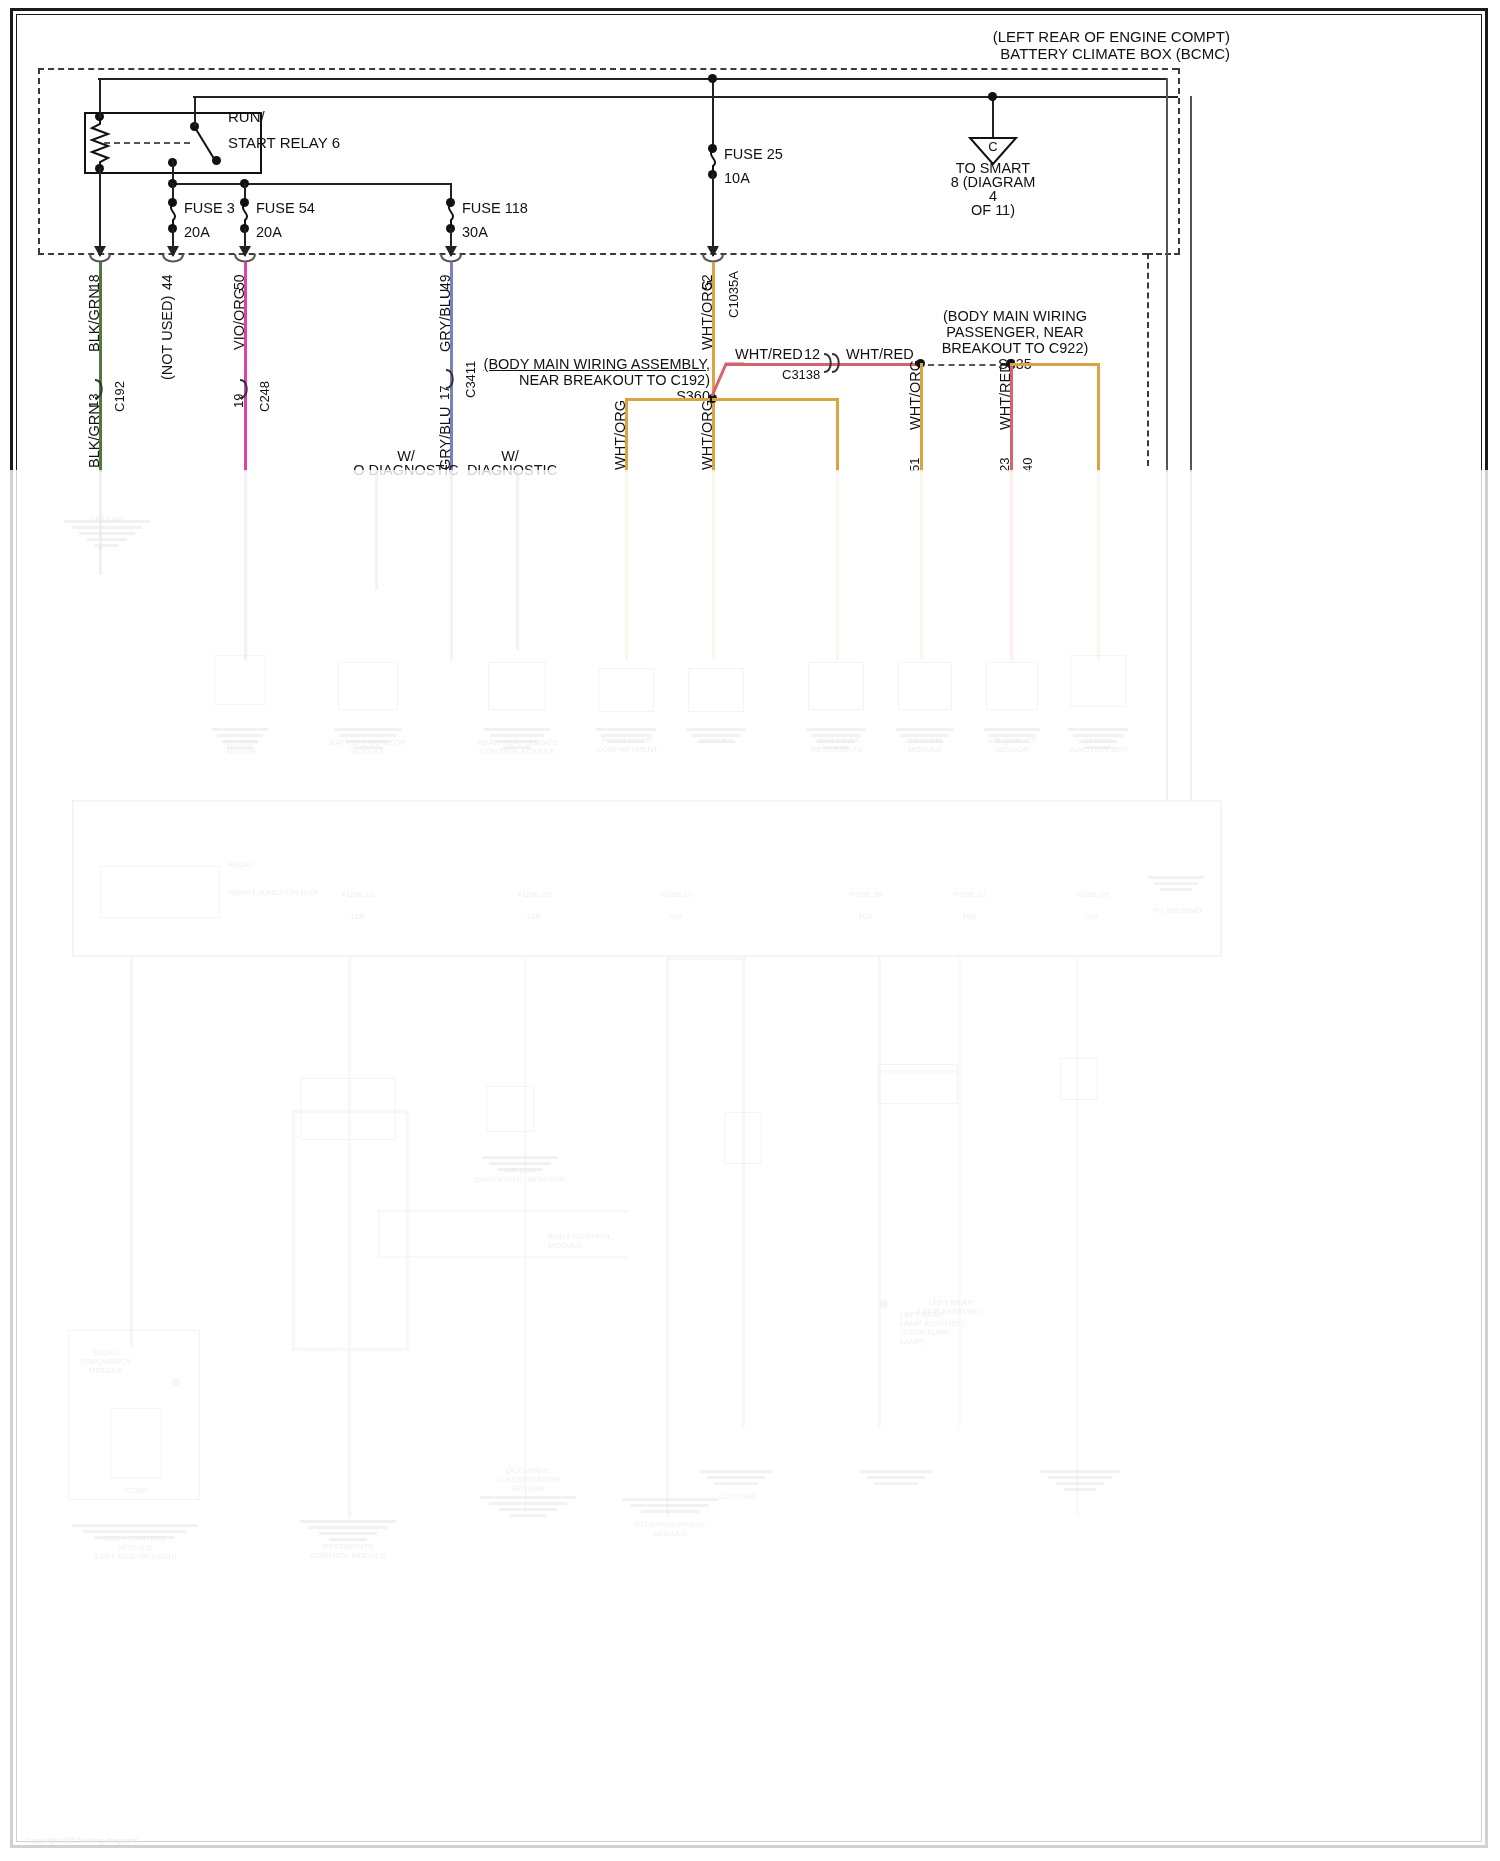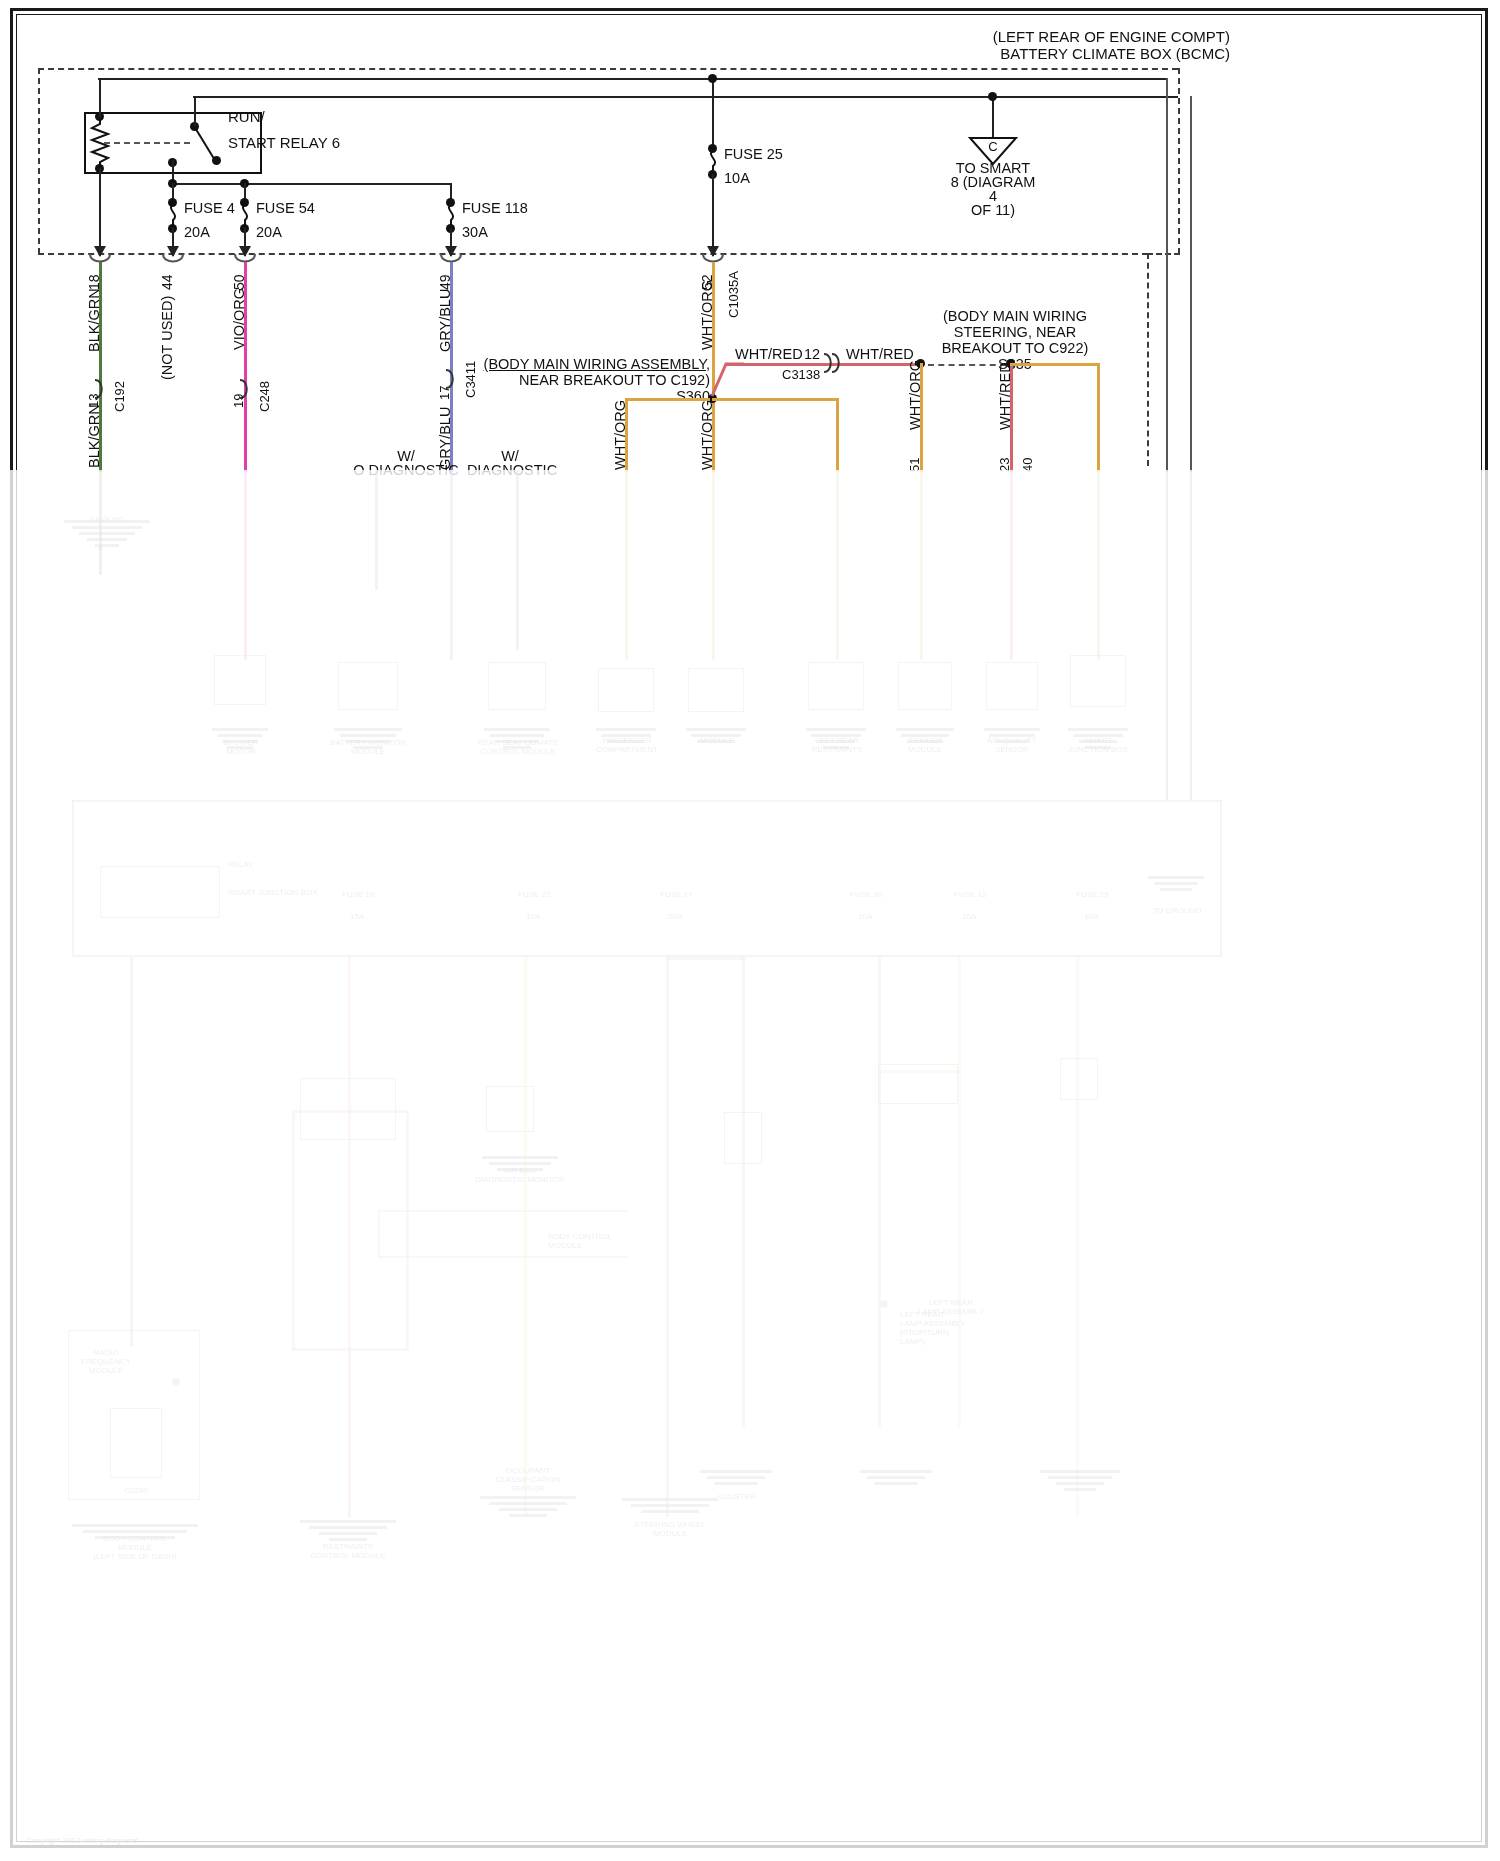--- a/index.html
+++ b/index.html
@@ -103,21 +103,21 @@
   <div class="dot" style="left:240px;top:179px;"></div>
 
   <div class="wire vw" style="left:172px;top:183px;height:20px;"></div>
   <div class="dot" style="left:168px;top:198px;"></div>
   <svg class="coil" style="left:164px;top:204px;" width="18" height="26">
     <path d="M9,0 C2,6 16,10 9,16 L9,26" fill="none" stroke="#111" stroke-width="2"></path>
   </svg>
   <div class="dot" style="left:168px;top:224px;"></div>
   <div class="wire vw" style="left:172px;top:228px;height:28px;"></div>
   <div class="arrow" style="left:167px;top:246px;"></div>
-  <div class="lbl" style="left:184px;top:200px;">FUSE 4</div>
+  <div class="lbl" style="left:184px;top:200px;">FUSE 3</div>
   <div class="lbl" style="left:184px;top:224px;">20A</div>
 
   <div class="wire vw" style="left:244px;top:183px;height:20px;"></div>
   <div class="dot" style="left:240px;top:198px;"></div>
   <svg class="coil" style="left:236px;top:204px;" width="18" height="26">
     <path d="M9,0 C2,6 16,10 9,16 L9,26" fill="none" stroke="#111" stroke-width="2"></path>
   </svg>
   <div class="dot" style="left:240px;top:224px;"></div>
   <div class="wire vw" style="left:244px;top:228px;height:28px;"></div>
   <div class="arrow" style="left:239px;top:246px;"></div>
@@ -243,21 +243,21 @@
   <div class="lbl" style="left:846px;top:346px;">WHT/RED</div>
   <div class="dot" style="left:916px;top:359px;"></div>
   <div class="wire w-org" style="left:920px;top:363px;height:109px;"></div>
   <div class="vlbl" style="left:907px;top:430px;">WHT/ORG</div>
   <div class="vlbl" style="left:907px;top:472px;font-size:13px;">51</div>
 
   <div class="dash-h" style="left:928px;top:364px;width:78px;border-top:2px dashed #555;"></div>
   <div class="dot" style="left:1006px;top:359px;"></div>
 
   <div class="lbl c" style="left:920px;top:308px;width:190px;">(BODY MAIN WIRING</div>
-  <div class="lbl c" style="left:920px;top:324px;width:190px;">STEERING, NEAR</div>
+  <div class="lbl c" style="left:920px;top:324px;width:190px;">PASSENGER, NEAR</div>
   <div class="lbl c" style="left:920px;top:340px;width:190px;">BREAKOUT TO C922)</div>
   <div class="lbl c" style="left:920px;top:356px;width:190px;">S335</div>
 
   <div class="wire w-red-v" style="left:1010px;top:363px;height:109px;"></div>
   <div class="vlbl" style="left:997px;top:430px;">WHT/RED</div>
   <div class="vlbl" style="left:997px;top:472px;font-size:13px;">23</div>
 
   <div class="wire w-org-h" style="left:1010px;top:363px;width:90px;"></div>
   <div class="wire w-org" style="left:1097px;top:363px;height:109px;"></div>
   <div class="vlbl" style="left:1020px;top:472px;font-size:13px;">40</div>

